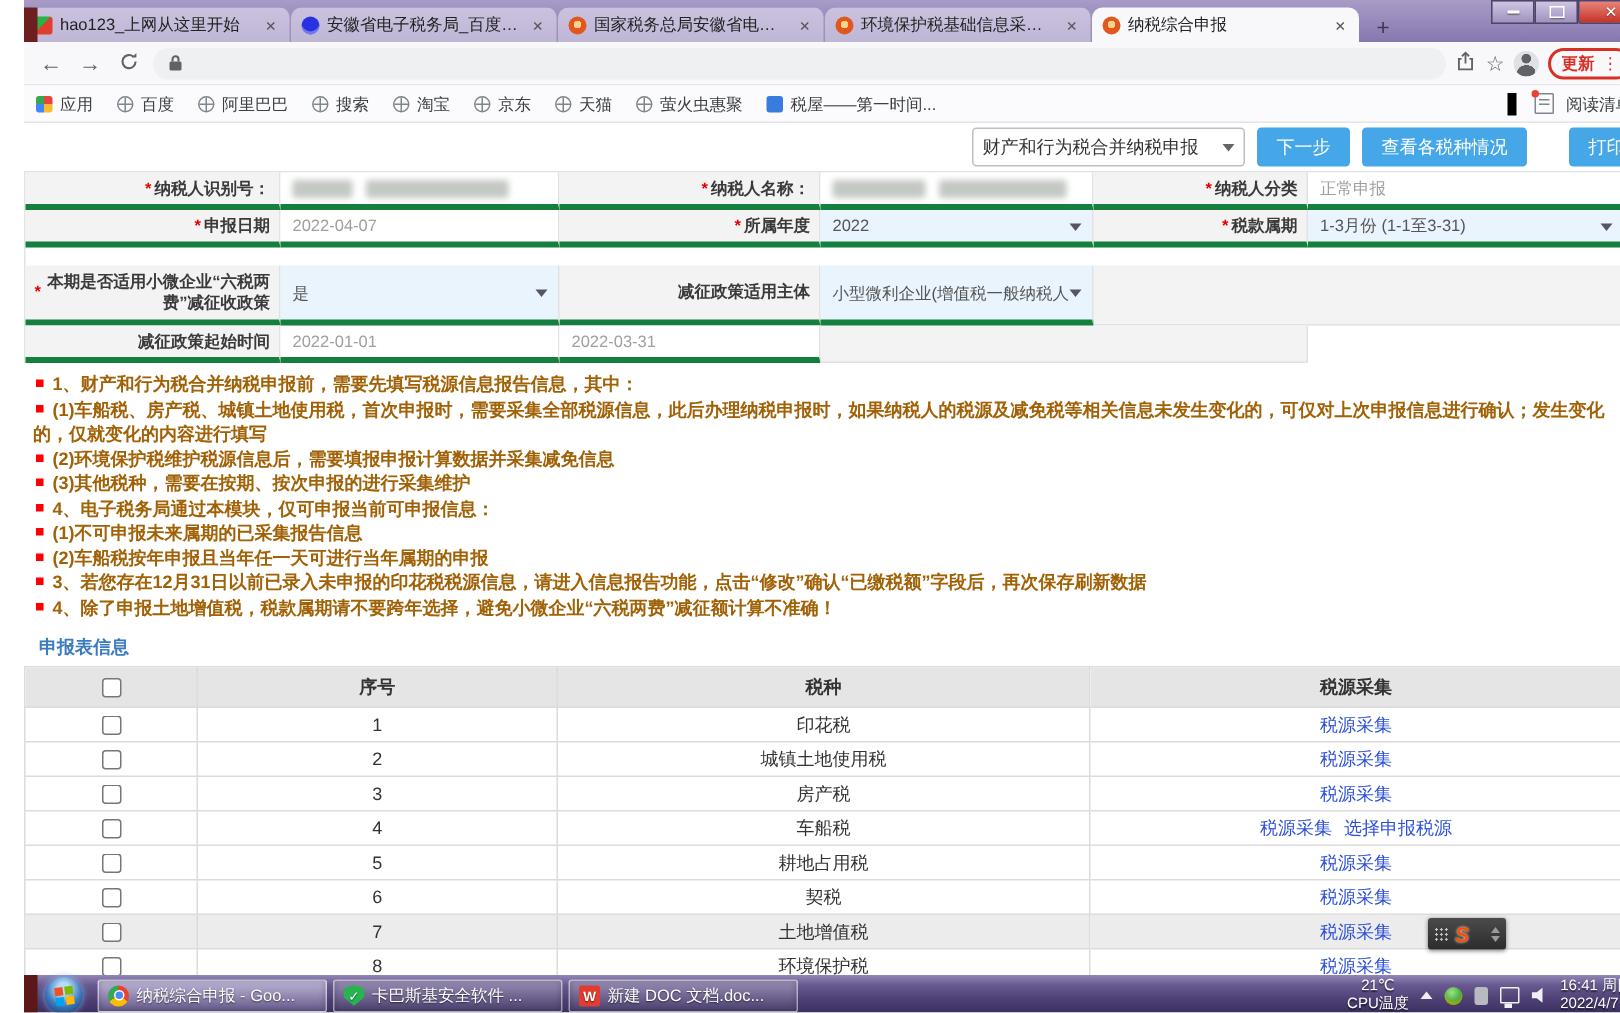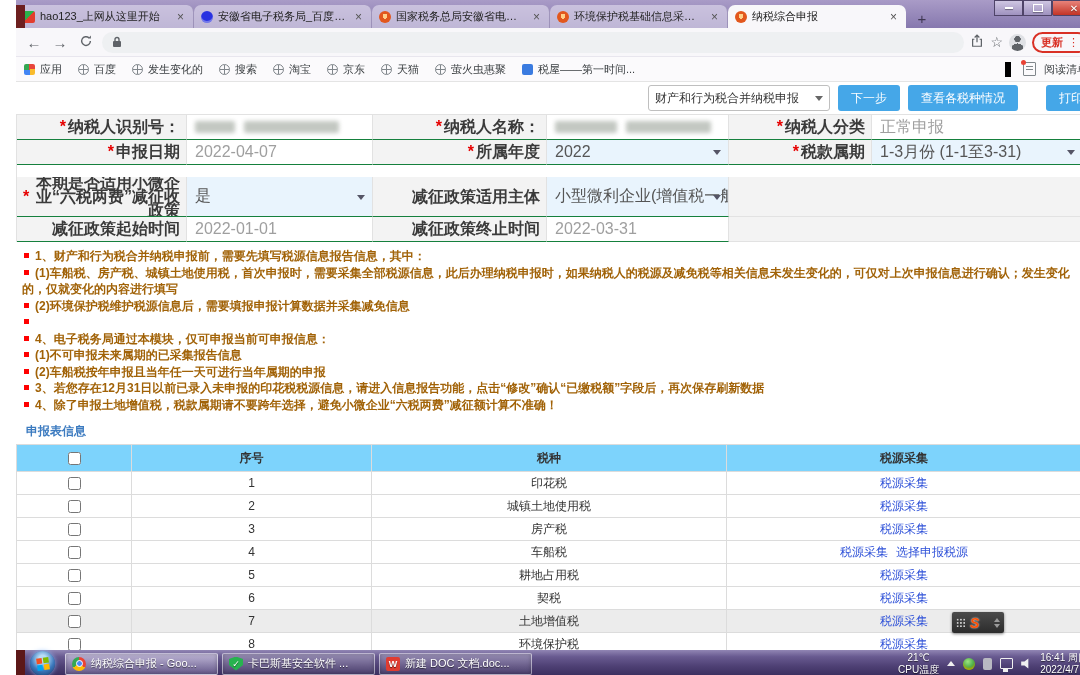--- a/index.html
+++ b/index.html
@@ -64,22 +64,22 @@
   .declare-select{width:168px;height:24px;border:1px solid #bfbfbf;border-radius:3px;display:flex;align-items:center;
     font-size:12px;color:#333;padding:0 6px;justify-content:space-between;background:#fff;}
   .chev{width:0;height:0;border-left:4px solid rgba(0,0,0,0);border-right:4px solid rgba(0,0,0,0);border-top:5px solid #666;}
   .tb-btn{height:26px;border:none;border-radius:3px;background:#45a7e8;color:#fff;font-size:12px;padding:0 13px;
     font-family:inherit;}
   .tb-btn.gapL{margin-left:20px;}
 
   
   .fwrap{width:1066px;border-top:1px solid #e2e2e2;border-left:1px solid #e2e2e2;box-sizing:border-box;}
   .frow{display:grid;grid-template-columns:170px 186px 174px 182px 143px 211px;}
-  .fcell{border-right:1px solid #e2e2e2;border-bottom:1px solid #15803d;display:flex;align-items:center;
-    font-size:16px;box-sizing:border-box;overflow:hidden;}
+  .fcell{border-right:1px solid #e2e2e2;border-bottom:4px solid #15803d;display:flex;align-items:center;
+    font-size:11px;box-sizing:border-box;overflow:hidden;}
   .lbl{background:#f3f3f3;justify-content:flex-end;text-align:right;padding:0 6px;font-weight:bold;color:#3a3a3a;}
   .req::before{content:"*";color:#e60000;margin-right:2px;font-weight:bold;}
   .val{background:#fff;padding:0 8px;color:#9f9f9f;white-space:nowrap;}
   .sel{background:#e9f4fd;padding:0 22px 0 8px;color:#555;position:relative;white-space:nowrap;}
   .sel::after{content:"";position:absolute;right:7px;top:50%;margin-top:-2px;width:0;height:0;
     border-left:4px solid rgba(0,0,0,0);border-right:4px solid rgba(0,0,0,0);border-top:5px solid #556;}
   .empty2{grid-column:span 2;background:#f3f3f3;border-right:1px solid #e2e2e2;border-bottom:1px solid #e2e2e2;}
   .blob{display:inline-block;height:12px;background:#c3c8c2;filter:blur(2px);border-radius:2px;margin-right:9px;}
   .b1{width:40px;} .b2{width:95px;} .b3{width:80px;} .b4{width:110px;}
   .h25{height:25px;} .h40{height:40px;margin-top:12px;}
@@ -88,21 +88,21 @@
   
   .notices{padding:6px 4px 4px 6px;}
   .notice{font-size:12px;color:#a16207;font-weight:bold;line-height:16.5px;}
   .ndot{display:inline-block;width:5px;height:5px;background:#ff0000;margin:0 6px 2px 2px;vertical-align:middle;}
 
   .section-title{color:#3c7bc0;font-weight:bold;font-size:12px;padding:6px 10px 4px;}
 
   
   table.report{width:1066px;border-collapse:collapse;font-size:12px;table-layout:fixed;}
   .report th,.report td{border:1px solid #dcdcdc;height:22px;text-align:center;color:#333;padding:0;overflow:hidden;white-space:nowrap;}
-  .report thead th{height:26px;font-weight:600;background:#7dd3fc;}
+  .report thead th{height:26px;font-weight:600;background:#e5e5e5;}
   .report input[type=checkbox]{width:13px;height:13px;margin:0;vertical-align:middle;}
   .report a{color:#2d50d8;text-decoration:none;margin:0 4px;cursor:pointer;}
   tr.hl{background:#ececec;}
 
   
   .vscroll{position:absolute;top:32px;right:0;bottom:0;width:14px;background:#f4f4f4;border-left:1px solid #e3e3e3;box-sizing:border-box;}
   .vs-up,.vs-down{position:absolute;left:0;width:100%;height:14px;display:flex;align-items:center;justify-content:center;}
   .vs-up{top:2px;} .vs-down{bottom:2px;}
   .tri-up{width:0;height:0;border-left:3.5px solid rgba(0,0,0,0);border-right:3.5px solid rgba(0,0,0,0);border-bottom:5px solid #8a8a8a;}
   .tri-down{width:0;height:0;border-left:3.5px solid rgba(0,0,0,0);border-right:3.5px solid rgba(0,0,0,0);border-top:5px solid #8a8a8a;}
@@ -229,21 +229,21 @@
     <div class="bm">
         <span class="bmic ic-grid"></span>
         <span>应用</span>
       </div>
       <div class="bm">
         <span class="bmic ic-globe"></span>
         <span>百度</span>
       </div>
       <div class="bm">
         <span class="bmic ic-globe"></span>
-        <span>发生变化的</span>
+        <span>阿里巴巴</span>
       </div>
       <div class="bm">
         <span class="bmic ic-globe"></span>
         <span>搜索</span>
       </div>
       <div class="bm">
         <span class="bmic ic-globe"></span>
         <span>淘宝</span>
       </div>
       <div class="bm">
@@ -306,31 +306,30 @@
       <div class="frow h40">
         <div class="fcell lbl req">本期是否适用小微企业“六税两费”减征收政策</div>
         <div class="fcell sel">是</div>
         <div class="fcell lbl">减征政策适用主体</div>
         <div class="fcell sel">小型微利企业(增值税一般纳税人</div>
         <div class="empty2"></div>
       </div>
       <div class="frow h25">
         <div class="fcell lbl">减征政策起始时间</div>
         <div class="fcell val">2022-01-01</div>
-        <div class="fcell lbl">减征政策终止时间</div>
         <div class="fcell val">2022-03-31</div>
         <div class="empty2"></div>
       </div>
     </div>
 
     <div class="notices">
       <div class="notice"><span class="ndot"></span><span>1、财产和行为税合并纳税申报前，需要先填写税源信息报告信息，其中：</span></div>
         <div class="notice"><span class="ndot"></span><span>(1)车船税、房产税、城镇土地使用税，首次申报时，需要采集全部税源信息，此后办理纳税申报时，如果纳税人的税源及减免税等相关信息未发生变化的，可仅对上次申报信息进行确认；发生变化的，仅就变化的内容进行填写</span></div>
         <div class="notice"><span class="ndot"></span><span>(2)环境保护税维护税源信息后，需要填报申报计算数据并采集减免信息</span></div>
-        <div class="notice"><span class="ndot"></span></div>
+        <div class="notice"><span class="ndot"></span><span>(3)其他税种，需要在按期、按次申报的进行采集维护</span></div>
         <div class="notice"><span class="ndot"></span><span>4、电子税务局通过本模块，仅可申报当前可申报信息：</span></div>
         <div class="notice"><span class="ndot"></span><span>(1)不可申报未来属期的已采集报告信息</span></div>
         <div class="notice"><span class="ndot"></span><span>(2)车船税按年申报且当年任一天可进行当年属期的申报</span></div>
         <div class="notice"><span class="ndot"></span><span>3、若您存在12月31日以前已录入未申报的印花税税源信息，请进入信息报告功能，点击“修改”确认“已缴税额”字段后，再次保存刷新数据</span></div>
         <div class="notice"><span class="ndot"></span><span>4、除了申报土地增值税，税款属期请不要跨年选择，避免小微企业“六税两费”减征额计算不准确！</span></div>
     </div>
 
     <div class="section-title">申报表信息</div>
 
     <table class="report">

